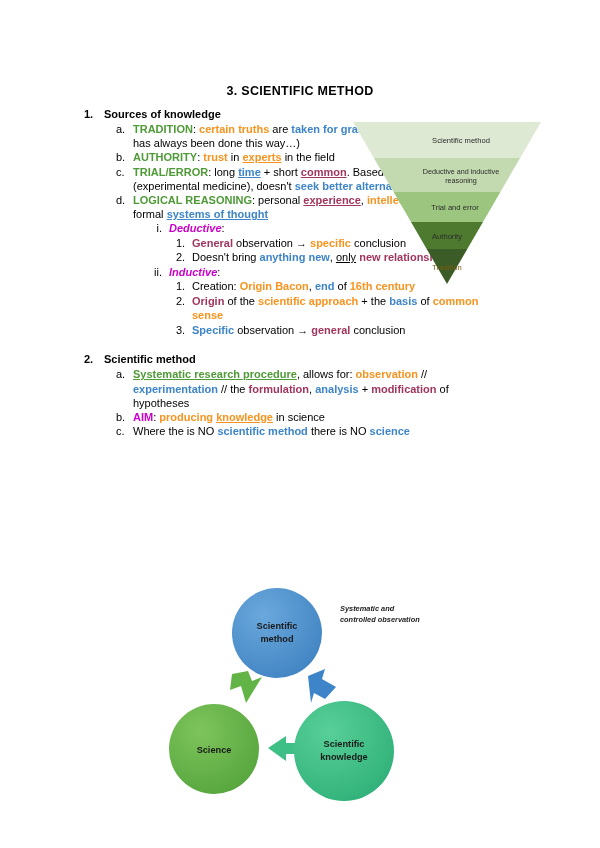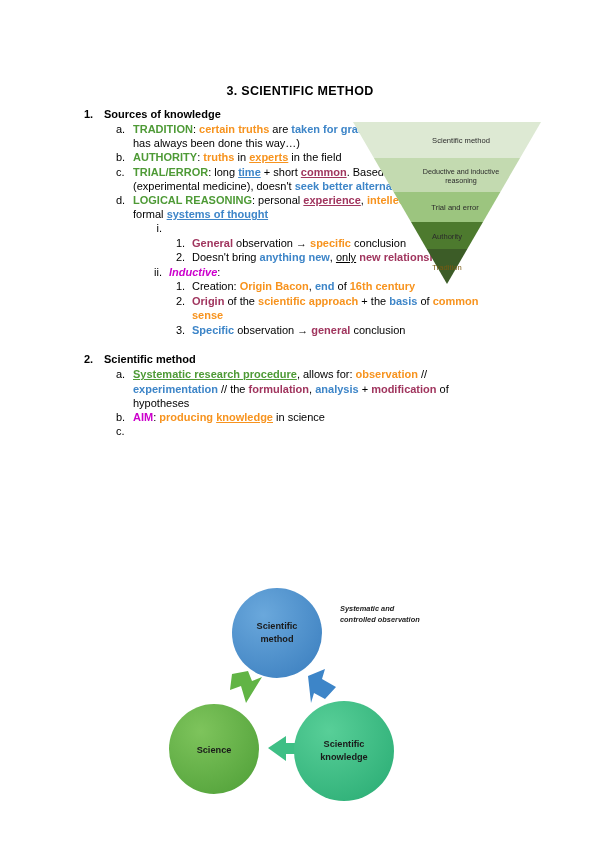--- a/index.html
+++ b/index.html
@@ -69,32 +69,33 @@
       <span class="txt">Sources of knowledge</span>
     </div>
 
     <div id="sec1-items">
         <div class="lvl2">
           <span class="mk">a.</span>
           <span class="txt"><span class="g">TRADITION</span><span>: </span><span class="o">certain truths</span><span> are </span><span class="b">taken for granted</span><span>, </span><span class="k">NO</span><span> </span><span class="m u">external validity</span><span> (it has always been done this way…)</span></span>
         </div>
         <div class="lvl2">
           <span class="mk">b.</span>
-          <span class="txt"><span class="g">AUTHORITY</span><span>: </span><span class="o">truths</span><span> in </span><span class="o u">experts</span><span> in the field</span></span>
+          <span class="txt"><span class="g">AUTHORITY</span><span>: </span><span class="o">trust</span><span> in </span><span class="o u">experts</span><span> in the field</span></span>
         </div>
         <div class="lvl2">
           <span class="mk">c.</span>
           <span class="txt"><span class="g">TRIAL/ERROR</span><span>: long </span><span class="b u">time</span><span> + short </span><span class="m u">common</span><span>. Based on </span><span class="o">experience</span><span> (experimental medicine), </span><span class="k">doesn't</span><span> </span><span class="b">seek better alternative</span></span>
         </div>
         <div class="lvl2">
           <span class="mk">d.</span>
           <span class="txt"><span class="g">LOGICAL REASONING</span><span>: personal </span><span class="m u">experience</span><span>, </span><span class="o">intellectual faculties</span><span> + formal </span><span class="b u">systems of thought</span></span>
         </div>
         <div class="lvl3">
           <span class="mk">i.</span>
+          <span class="txt"><span class="p it">Deductive</span><span>:</span></span>
         </div>
         <div class="lvl4">
           <span class="mk">1.</span>
           <span class="txt"><span class="m">General</span><span> observation → </span><span class="o">specific</span><span> conclusion</span></span>
         </div>
         <div class="lvl4">
           <span class="mk">2.</span>
           <span class="txt"><span class="k">Doesn't</span><span> bring </span><span class="b">anything new</span><span>, </span><span class="u">only</span><span> </span><span class="m">new relationships</span></span>
         </div>
         <div class="lvl3">
@@ -126,20 +127,21 @@
         <div class="lvl2">
           <span class="mk">a.</span>
           <span class="txt"><span class="g u">Systematic research procedure</span><span>, allows for: </span><span class="o">observation</span><span> // </span><span class="b">experimentation</span><span> // the </span><span class="m">formulation</span><span>, </span><span class="b">analysis</span><span> + </span><span class="m">modification</span><span> of </span><span class="k">hypotheses</span></span>
         </div>
         <div class="lvl2">
           <span class="mk">b.</span>
           <span class="txt"><span class="p">AIM</span><span>: </span><span class="o">producing</span><span> </span><span class="o u">knowledge</span><span> in science</span></span>
         </div>
         <div class="lvl2">
           <span class="mk">c.</span>
+          <span class="txt"><span>Where the is </span><span class="k">NO</span><span> </span><span class="b">scientific method</span><span> there is </span><span class="k">NO</span><span> </span><span class="b">science</span></span>
         </div>
       </div>
   </div>
 
   <div class="funnel">
     <svg width="192" height="170" viewBox="0 0 192 170">
       <g id="funnel-bands">
           <path d="M 1,4 L 189,4 L 168.11111111111111,40 L 21.888888888888886,40 Z" fill="#dde9d3"></path>
           <path d="M 21.888888888888886,40 L 168.11111111111111,40 L 148.38271604938274,74 L 41.61728395061728,74 Z" fill="#c3dab0"></path>
           <path d="M 41.61728395061728,74 L 148.38271604938274,74 L 130.97530864197532,104 L 59.02469135802469,104 Z" fill="#9cc57f"></path>

